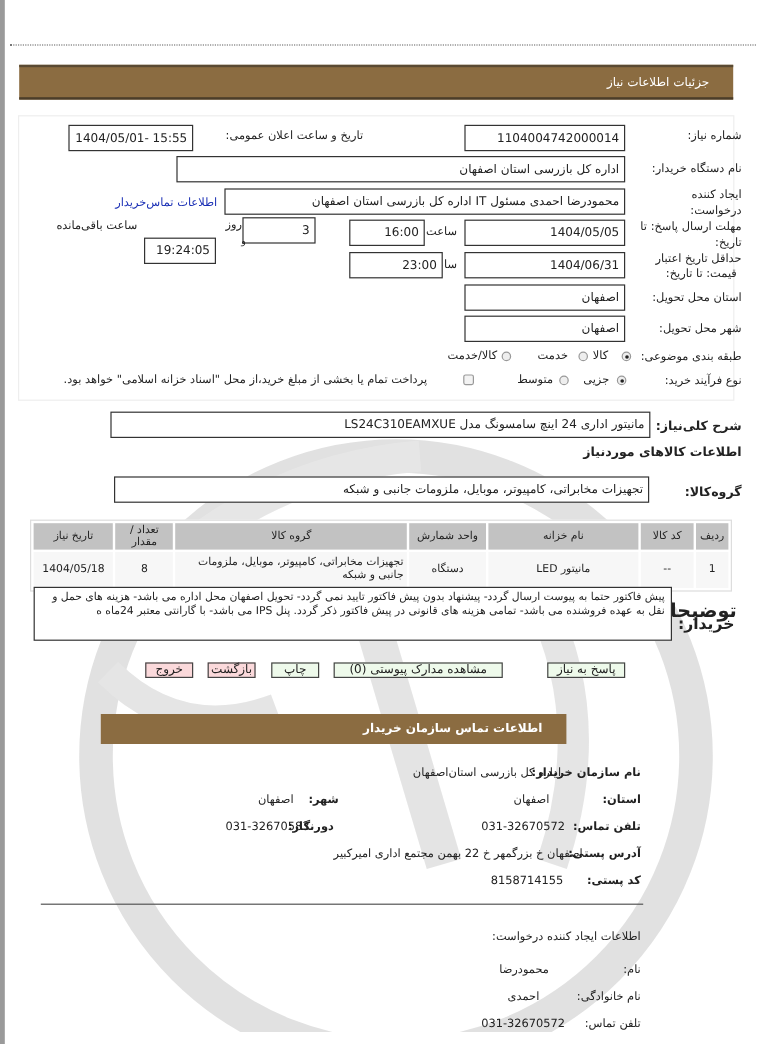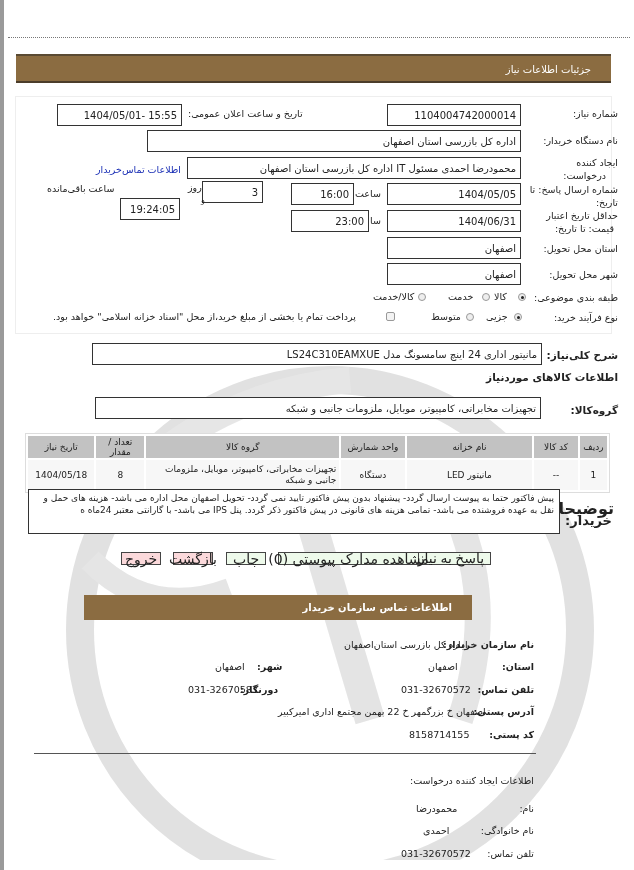--- a/index.html
+++ b/index.html
@@ -21,21 +21,21 @@
   .radio { position:absolute; width:8px; height:8px; border-radius:50%; border:1px solid #999; background:#eee; box-sizing:border-box; }
   .radio.on::after { content:""; position:absolute; left:1.5px; top:1.5px; width:3px; height:3px; border-radius:50%; background:#222; }
   .check { position:absolute; width:9px; height:9px; border:1px solid #999; background:#f3f3f3; border-radius:2px; box-sizing:border-box; }
   .bold { font-weight:bold; }
   table.items { position:absolute; left:25px; top:433px; width:585px; border-collapse:separate; border-spacing:2px;
                 font-size:9px; background:#fff; border:1px solid #ddd; }
   table.items th { background:#c2c2c2; color:#222; font-weight:normal; height:20px; padding:1px 3px; text-align:center; line-height:10px; }
   table.items td { background:#f7f7f7; height:28px; text-align:center; padding:1px 3px; line-height:11px; }
   .desc-box { position:absolute; left:28px; top:489px; width:532px; height:45px; border:1px solid #333; box-sizing:border-box;
               padding:2px 5px; font-size:9px; line-height:12px; background:#fff; text-align:right; }
-  .btn { position:absolute; top:552px; height:13px; border:1px solid #444; font-size:14px; box-sizing:border-box;
+  .btn { position:absolute; top:552px; height:13px; border:1px solid #444; font-size:10px; box-sizing:border-box;
          display:flex; align-items:center; justify-content:center; white-space:nowrap; }
   .btn.green { background:#eefaeb; }
   .btn.pink { background:#fbd9db; }
   .hr { position:absolute; left:34px; right:98px; border-top:1px solid #555; }
 </style>
 </head>
 <body>
 
 <div class="leftbar"></div>
 <div class="dotline"></div>
@@ -50,31 +50,31 @@
 
 <div class="section-header" style="top:54px;">
   <span>جزئیات اطلاعات نیاز</span>
 </div>
 
 <div class="panel"></div>
 
 <span class="lbl" style="right:16px; top:108px;">شماره نیاز:</span>
 <div class="box ltr" style="left:387px; top:104px; width:134px; height:22px;padding-left:43px;">1104004742000014</div>
 <span class="lbl" style="left:188px; top:108px;">تاریخ و ساعت اعلان عمومی:</span>
-<div class="box ltr" style="left:57px; top:104px; width:125px; height:22px;">1404/05/01- 15:55</div>
+<div class="box ltr" style="left:57px; top:104px; width:104px; height:22px;">1404/05/01- 15:55</div>
 
 <span class="lbl" style="right:16px; top:135px;">نام دستگاه خریدار:</span>
 <div class="box" style="left:147px; top:130px; width:374px; height:22px;">اداره کل بازرسی استان اصفهان</div>
 
 <span class="lbl" style="right:16px; top:157px;">ایجاد کننده</span>
-<span class="lbl" style="right:28px; top:170px;text-align:center;">درخواست:</span>
+<span class="lbl" style="right:16px; top:170px;text-align:center;">درخواست:</span>
 <div class="box" style="left:187px; top:157px; width:334px; height:22px;">محمودرضا احمدی مسئول IT اداره کل بازرسی استان اصفهان</div>
 <span class="link" style="left:96px; top:164px;">اطلاعات تماس‌خریدار</span>
 
-<span class="lbl" style="right:16px; top:184px;">شماره ارسال پاسخ: تا</span>
+<span class="lbl" style="right:16px; top:184px;">مهلت ارسال پاسخ: تا</span>
 <span class="lbl" style="right:16px; top:197px;">تاریخ:</span>
 <div class="box ltr" style="left:387px; top:183px; width:134px; height:22px;">1404/05/05</div>
 <span class="lbl" style="left:355px; top:188px;">ساعت</span>
 <div class="box ltr" style="left:291px; top:183px; width:63px; height:22px;">16:00</div>
 <div class="box ltr" style="left:202px; top:181px; width:61px; height:22px;">3</div>
 <span class="lbl" style="left:188px; top:182px;">روز</span>
 <span class="lbl" style="left:201px; top:196px; font-size:8px;">و</span>
 <div class="box ltr" style="left:120px; top:198px; width:60px; height:22px;">19:24:05</div>
 <span class="lbl" style="left:47px; top:183px;">ساعت باقی‌مانده</span>
 
@@ -134,21 +134,21 @@
       <td>8</td>
       <td>1404/05/18</td>
     </tr>
   </tbody>
 </table>
 
 <span class="lbl bold" style="right:20px; top:499px; font-size:16px;">توضیحات</span>
 <span class="lbl bold" style="right:22px; top:513px; font-size:13px;">خریدار:</span>
 <div class="desc-box">پیش فاکتور حتما به پیوست ارسال گردد- پیشنهاد بدون پیش فاکتور تایید نمی گردد- تحویل اصفهان محل اداره می باشد- هزینه های حمل و نقل به عهده فروشنده می باشد- تمامی هزینه های قانونی در پیش فاکتور ذکر گردد. پنل IPS می باشد- با گارانتی معتبر 24ماه ه</div>
 
-<div class="btn green" style="left:411px; width:80px;font-family:Liberation Serif, serif;">پاسخ به نیاز</div>
+<div class="btn green" style="left:456px; width:65px;">پاسخ به نیاز</div>
 <div class="btn green" style="left:278px; width:141px;">مشاهده مدارک پیوستی (0)</div>
 <div class="btn green" style="left:226px; width:40px;">چاپ</div>
 <div class="btn pink" style="left:173px; width:40px;">بازگشت</div>
 <div class="btn pink" style="left:121px; width:40px;">خروج</div>
 
 <div class="section-header" style="top:595px; left:84px; width:388px; height:25px; border:none;">
   <span style="top:7px; font-weight:bold;">اطلاعات تماس سازمان خریدار</span>
 </div>
 
 <span class="lbl bold" style="right:100px; top:639px;">نام سازمان خریدار:</span>

